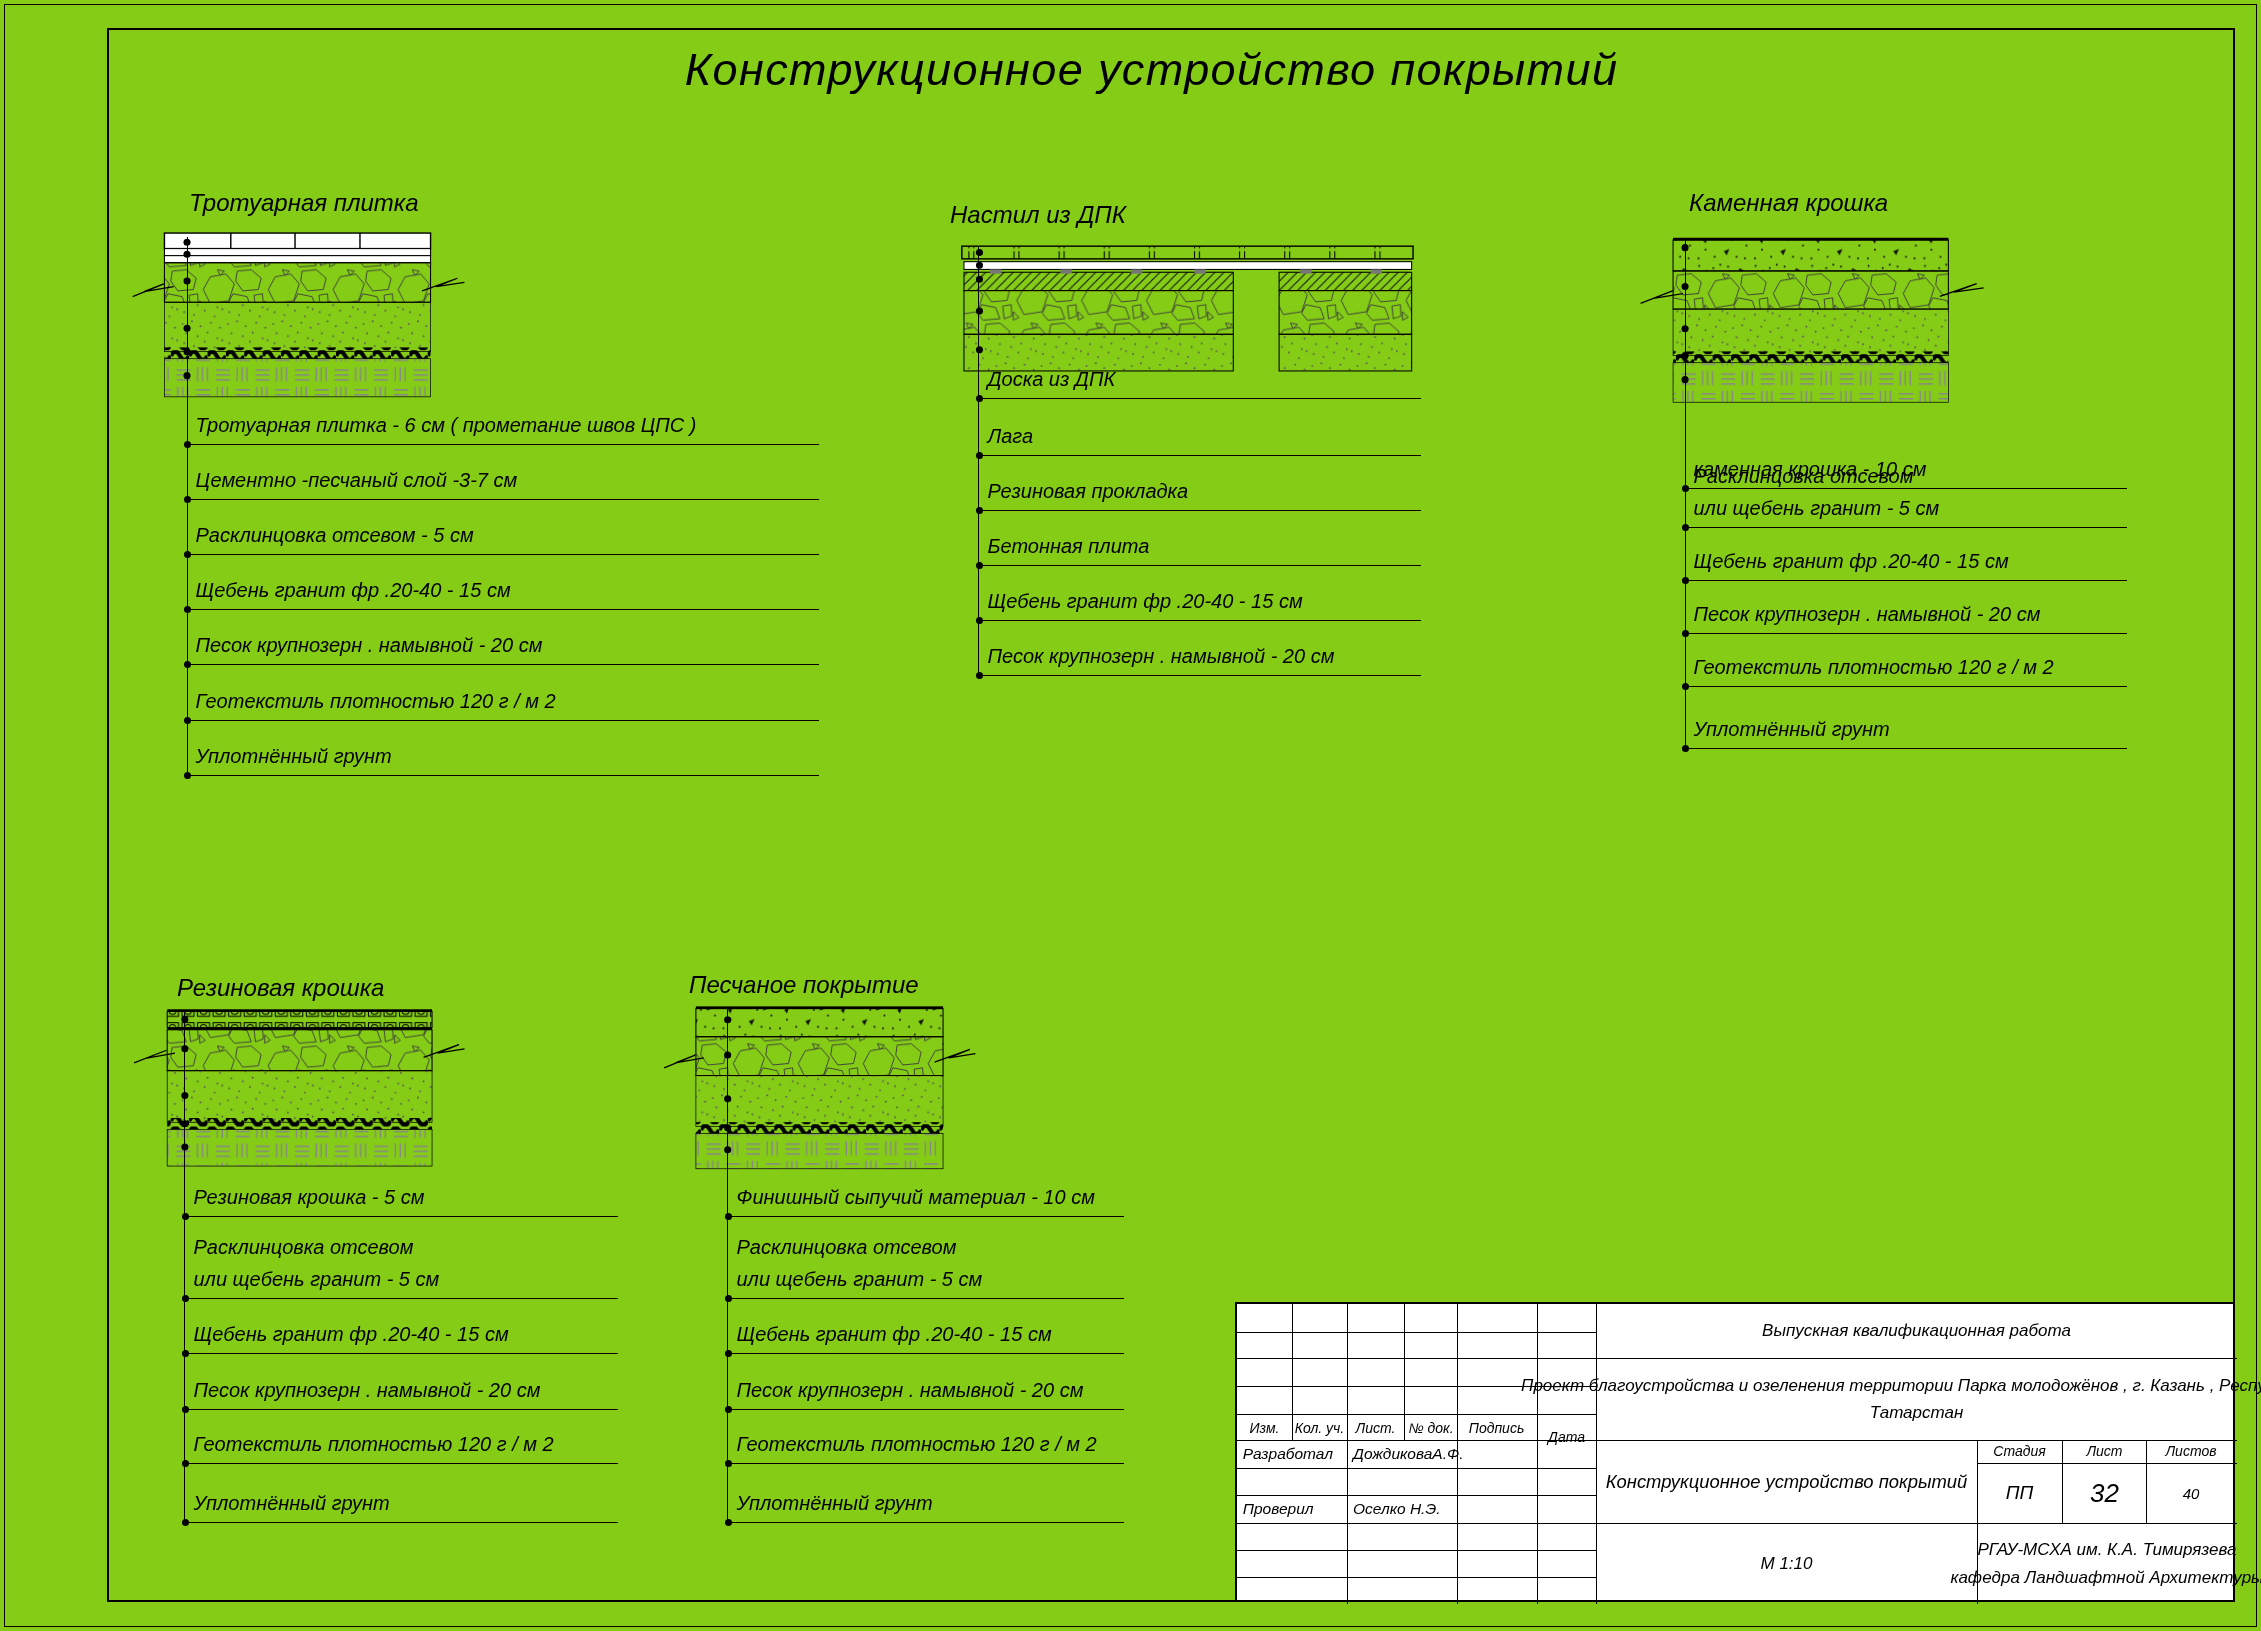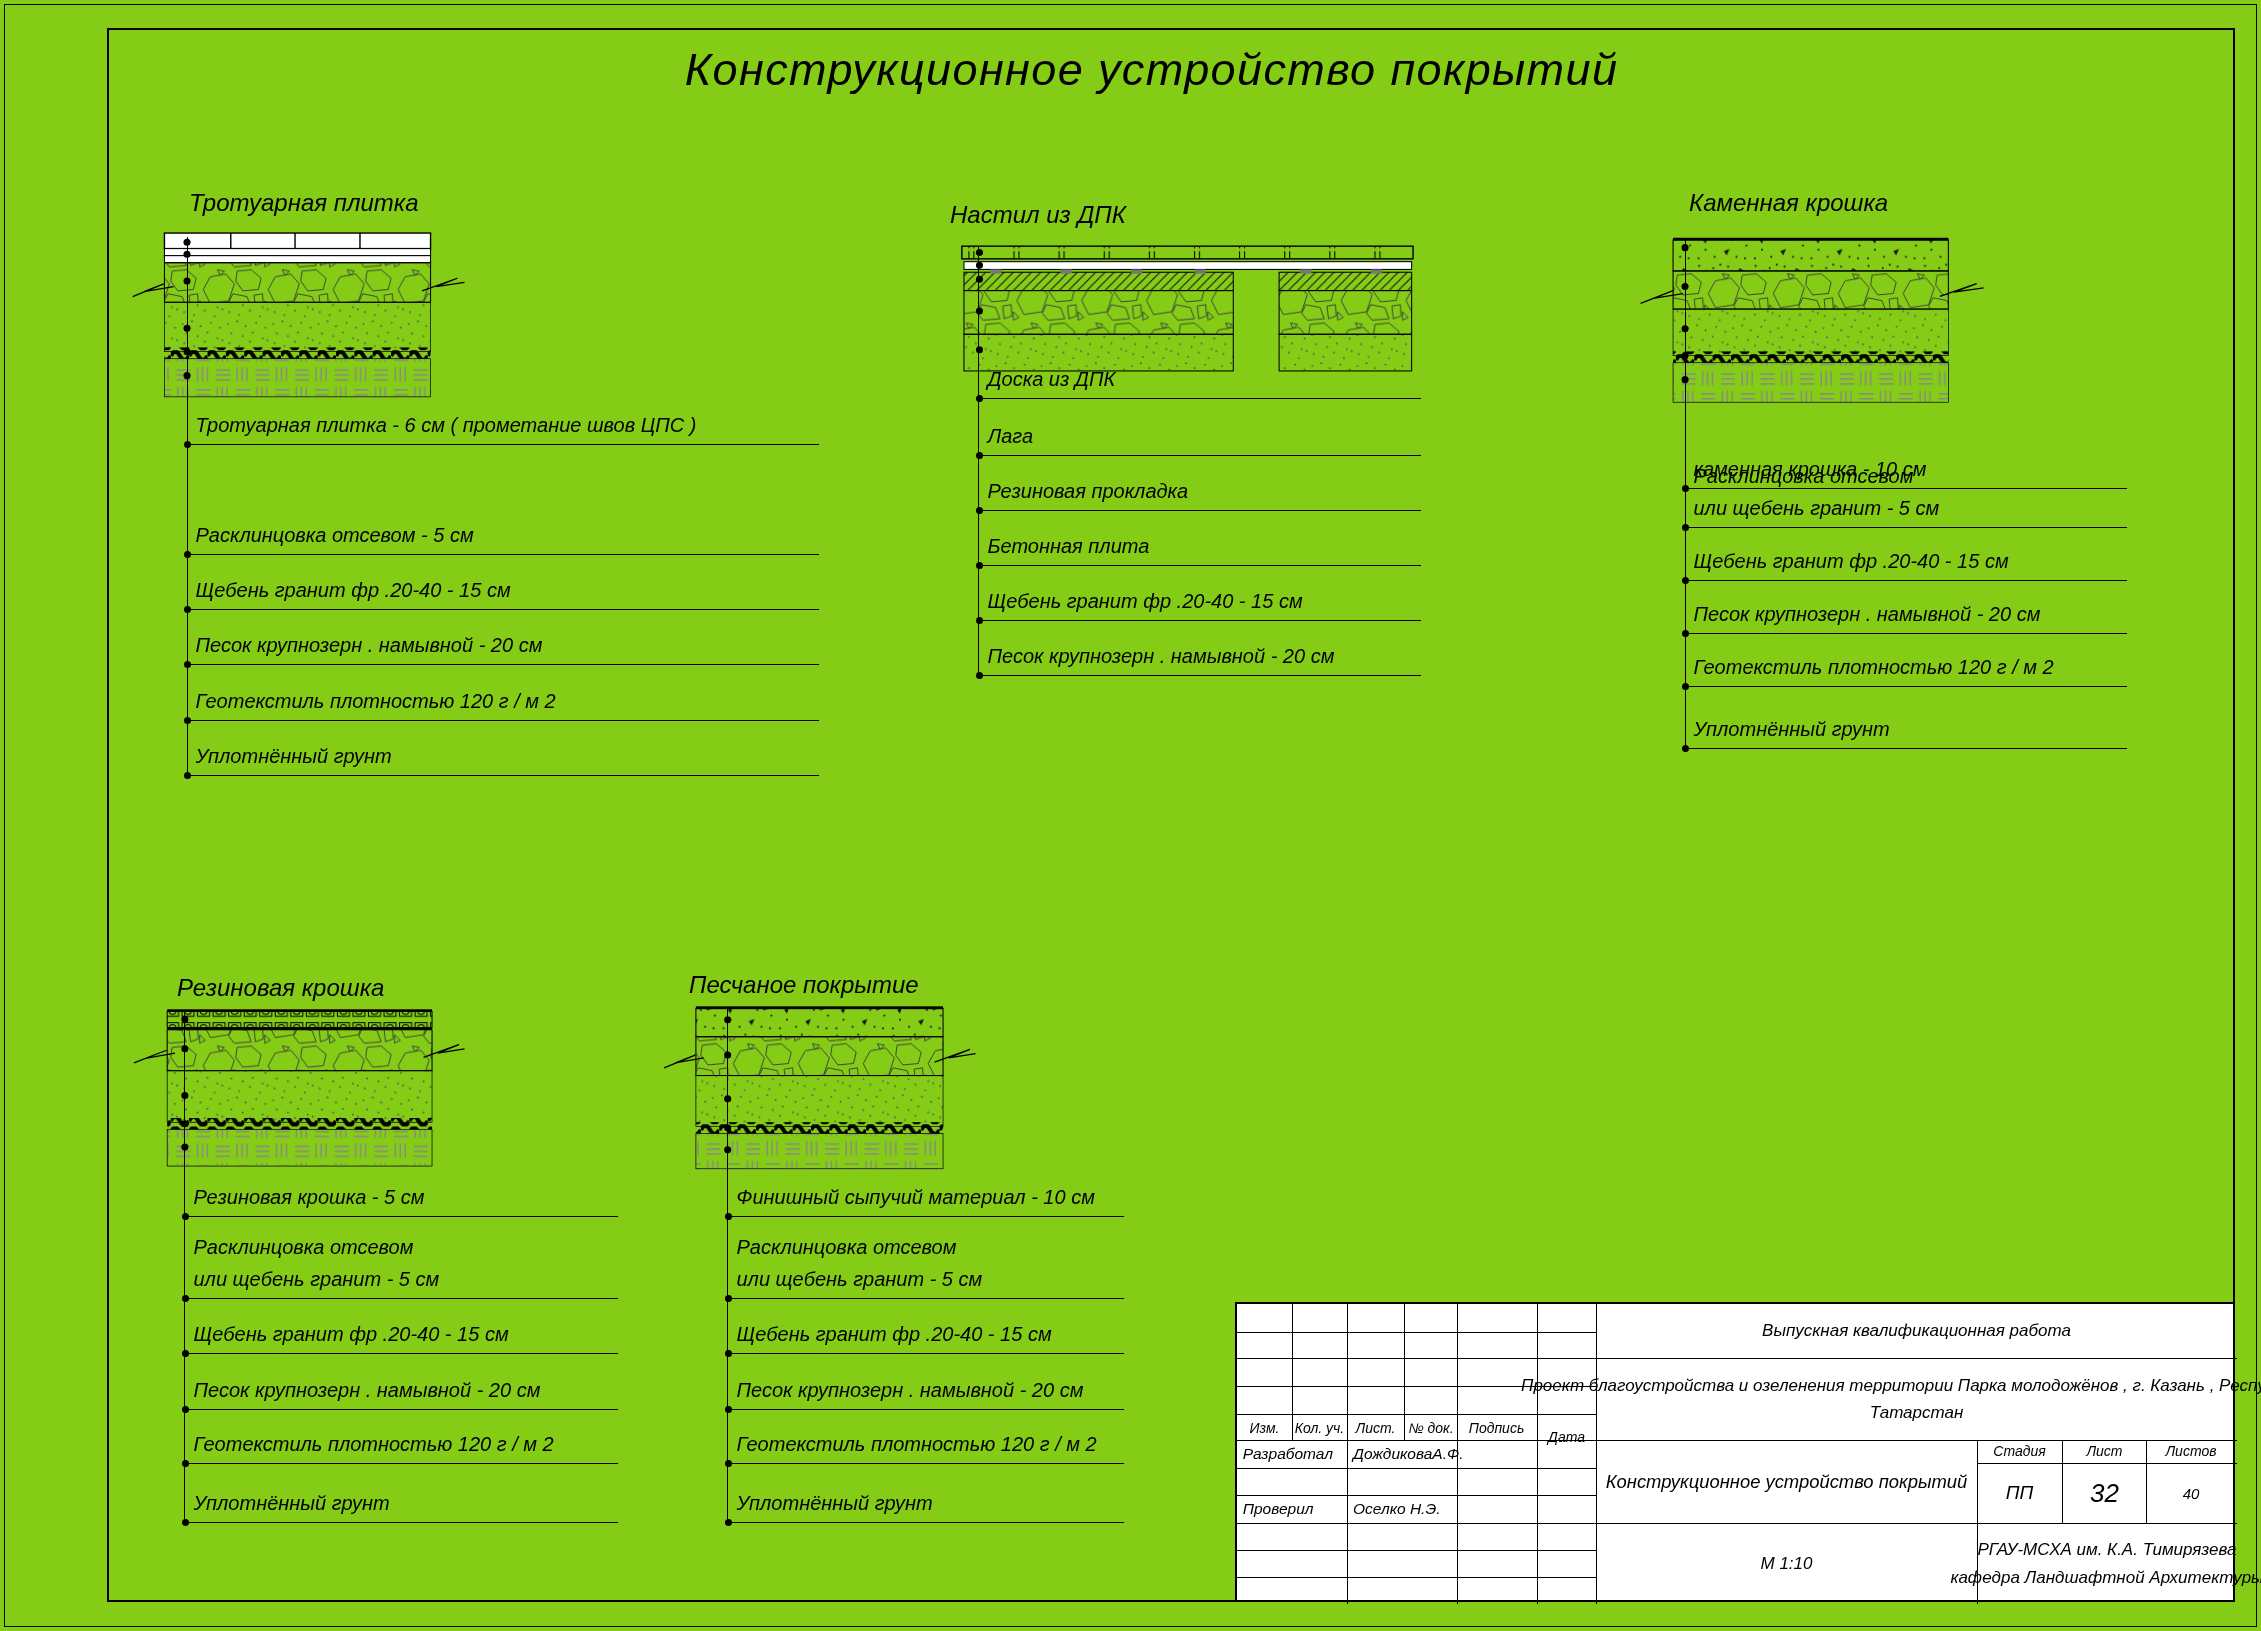--- a/index.html
+++ b/index.html
@@ -131,20 +131,23 @@
         <circle cx="75" cy="78" r="5"></circle>
       <circle cx="75" cy="145" r="5"></circle>
         <circle cx="75" cy="178" r="5"></circle>
         <circle cx="75" cy="212" r="5"></circle>
     </g>
   </svg>
   <div class="leader" style="left:187px;top:237px;height:539px;"></div>
   <div class="label-row" style="left:187px;top:407px;width:632px;height:38px;">
       <span>Тротуарная плитка  - 6  см  ( прометание швов ЦПС )</span>
     </div>
+  <div class="label-row" style="left:187px;top:462px;width:632px;height:38px;">
+      <span>Цементно -песчаный слой  -3-7  см</span>
+    </div>
   <div class="label-row" style="left:187px;top:517px;width:632px;height:38px;">
       <span>Расклинцовка отсевом  - 5 см</span>
     </div>
   <div class="label-row" style="left:187px;top:572px;width:632px;height:38px;">
       <span>Щебень гранит фр .20-40  -  15  см</span>
     </div>
   <div class="label-row" style="left:187px;top:627px;width:632px;height:38px;">
       <span>Песок крупнозерн . намывной -  20  см</span>
     </div>
   <div class="label-row" style="left:187px;top:683px;width:632px;height:38px;">

